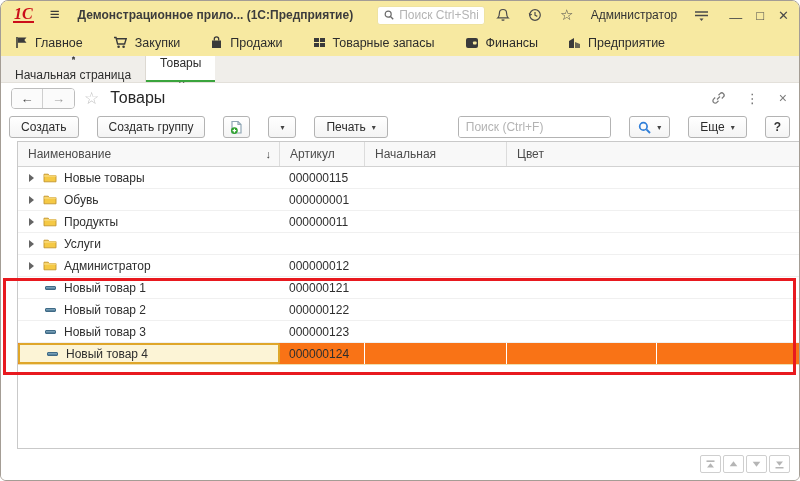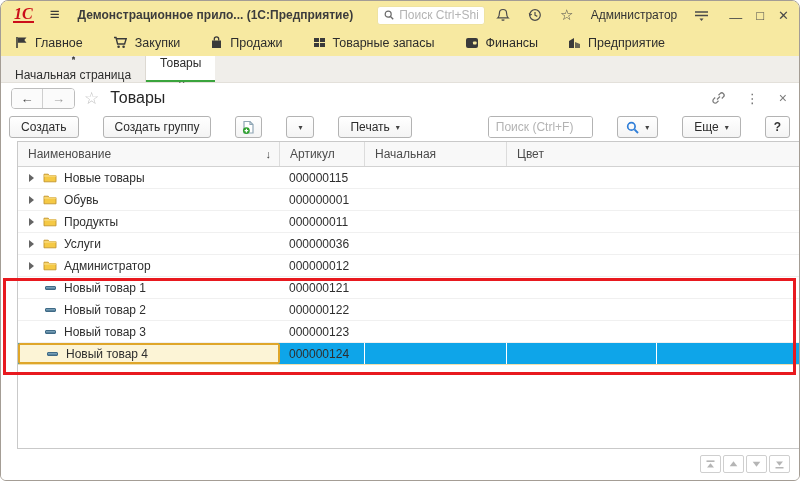--- a/index.html
+++ b/index.html
@@ -59,21 +59,21 @@
   .nav-btn.back { color:#4a4a4a; border-right:1px solid #cfcfcf; }
   .nav-btn.fwd { color:#9d9d9d; }
   .fav-star { color:#c3c3c3; font-size:17px; }
   .page-title { font-size:16px; color:#262626; margin-left:2px;}
   .ph-right { margin-left:auto; display:flex; align-items:center; gap:20px; color:#7c7c7c; }
   .ph-right .ic { cursor:pointer; display:inline-flex; }
   .dots { font-size:13px; color:#6e6e6e; letter-spacing:0; }
   .ph-close { font-size:14px; color:#7c7c7c; }
 
   
-  .toolbar { height:28px; display:flex; align-items:center; padding:0 9px 0 8px; gap:24px; }
+  .toolbar { height:28px; display:flex; align-items:center; padding:0 9px 0 8px; gap:18px; }
   .btn { height:22px; border:1px solid #b3b3b3; border-radius:3px; background:linear-gradient(#ffffff,#f4f4f4);
          font-size:12px; color:#2c2c2c; padding:0 11px; display:inline-flex; align-items:center; gap:6px; cursor:pointer; white-space:nowrap;}
   .caret { font-size:8px; color:#444; }
   .btn.icon-only { padding:0 5px; }
   .search-box { height:22px; border:1px solid #b3b3b3; border-radius:3px; background:#fff; display:flex; align-items:stretch;
                 width:209px; margin-left:52px; overflow:hidden;}
   .search-box input { border:none; outline:none; flex:1; font-size:12px; padding:0 7px; color:#333;}
   .search-box input::placeholder { color:#b3b3b3; }
   .help-btn { padding:0 8px; color:#333; font-weight:bold;}
 
@@ -84,21 +84,21 @@
   .th { font-size:12px; color:#4c4c4c; display:flex; align-items:center; padding:0 8px 0 10px; border-right:1px solid #dcdcdc; }
   .th:last-child { border-right:none; }
   .sort-arrow { margin-left:auto; color:#3f3f3f; font-size:11px; }
   .row { height:22px; border-bottom:1px solid #f0f0f0; cursor:pointer; }
   .cell { display:flex; align-items:center; font-size:12px; color:#2e2e2e; padding-left:9px; overflow:hidden; white-space:nowrap;}
   .name-cell { padding-left:8px; gap:6px; }
   .expander { width:10px; display:flex; justify-content:center; }
   .expander::before { content:""; border-left:5px solid #646464; border-top:4px solid transparent; border-bottom:4px solid transparent; }
   .icon-slot { width:16px; display:flex; justify-content:center; align-items:center; }
   .item-dash { width:11px; height:4px; border-radius:1px; background:linear-gradient(#84abc2,#4c7793); border:1px solid #3f6a86;}
-  .row.selected { background:#0ea5e9; border-bottom:1px solid #f0dfae; }
+  .row.selected { background:#f97316; border-bottom:1px solid #f0dfae; }
   .row.selected .cell { border-right:1px solid #fff; }
   .row.selected .cell:last-child { border-right:none; }
   .row.selected .name-cell { border:2px solid #dfa62a; border-radius:2px; background:#fcf4d6; }
 
   
   .red-box { position:absolute; left:2px; top:195px; width:793px; height:97px;
              border:3px solid #e8191f; pointer-events:none; z-index:5; }
 
   
   .bottom-nav { position:absolute; right:9px; bottom:7px; display:flex; gap:2px; }
@@ -346,21 +346,20 @@
         <div class="cell name-cell">
             <span class="expander"></span>
             <span class="icon-slot">
               <svg width="14" height="11" viewBox="0 0 14 11">
                 <path d="M1 2.2h4.2l1.2 1.4H13v6.2H1z" fill="#f5c945" stroke="#c3952c" stroke-width="0.9"></path>
                 <path d="M1 4h12" stroke="#fce49a" stroke-width="1"></path>
               </svg>
             </span>
             <span>Услуги</span>
           </div>
-        <div class="cell">000000036</div>
         <div class="cell"></div>
           <div class="cell"></div>
           <div class="cell"></div>
       </div>
       <div class="tr row">
         <div class="cell name-cell">
             <span class="expander"></span>
             <span class="icon-slot">
               <svg width="14" height="11" viewBox="0 0 14 11">
                 <path d="M1 2.2h4.2l1.2 1.4H13v6.2H1z" fill="#f5c945" stroke="#c3952c" stroke-width="0.9"></path>

